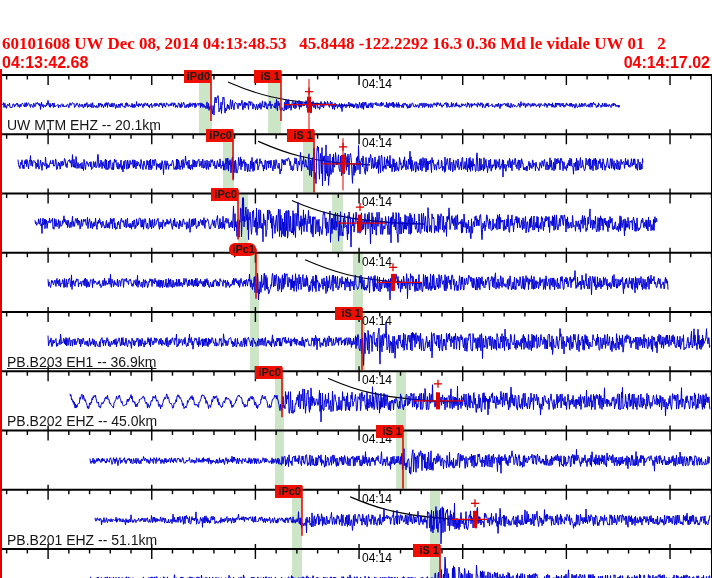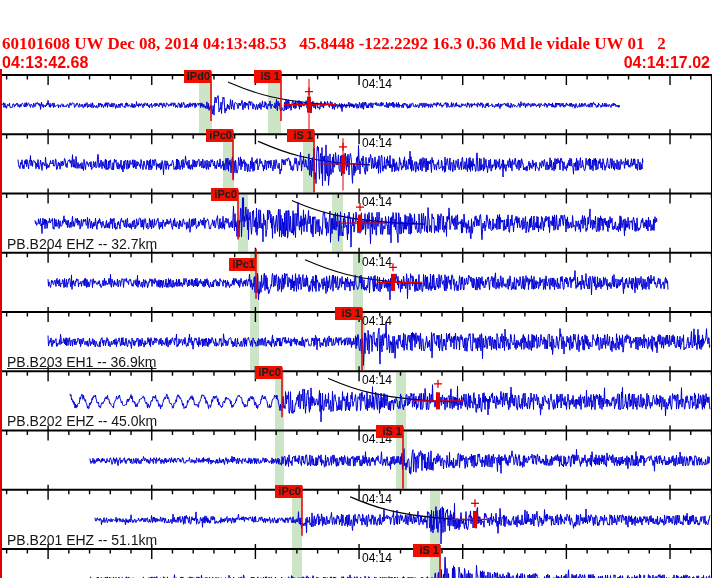--- a/index.html
+++ b/index.html
@@ -481,38 +481,38 @@
       <rect x="473" y="477.8333333333333" width="4" height="17" fill="#e00000"></rect>
       <line x1="471" y1="470.3333333333333" x2="479" y2="470.3333333333333" stroke="#e00000" stroke-width="1.3"></line>
       <line x1="475" y1="466.3333333333333" x2="475" y2="474.3333333333333" stroke="#e00000" stroke-width="1.3"></line>
       <line x1="1" y1="36" x2="1" y2="575.2" stroke="#e00000" stroke-width="2"></line>
       <line x1="711.5" y1="42" x2="711.5" y2="575.2" stroke="#000" stroke-width="1"></line>
     </svg>
     <div class="titlebar">60101608 UW Dec 08, 2014 04:13:48.53   45.8448 -122.2292 16.3 0.36 Md le vidale UW 01   2</div>
   <div class="subtime left">04:13:42.68</div>
   <div class="subtime right">04:14:17.02</div>
 
-  <div class="sta-label" style="top: 202.733px;">PB.B204 EHZ -- 32.7km</div>
+  <div class="sta-label" style="top: 84.2444px;">UW MTM EHZ -- 20.1km</div>
   <div class="sta-label" style="top: 321.222px; text-decoration: underline;">PB.B203 EH1 -- 36.9km</div>
   <div class="sta-label" style="top: 380.467px;">PB.B202 EHZ -- 45.0km</div>
   <div class="sta-label" style="top: 498.956px;">PB.B201 EHZ -- 51.1km</div>
 
   <div class="min-label" style="top: 44px;">04:14</div>
   <div class="min-label" style="top: 103.244px;">04:14</div>
   <div class="min-label" style="top: 162.489px;">04:14</div>
   <div class="min-label" style="top: 221.733px;">04:14</div>
   <div class="min-label" style="top: 280.978px;">04:14</div>
   <div class="min-label" style="top: 340.222px;">04:14</div>
   <div class="min-label" style="top: 399.467px;">04:14</div>
   <div class="min-label" style="top: 458.711px;">04:14</div>
   <div class="min-label" style="top: 517.956px;">04:14</div>
 <div class="pick-flag" style="left: 184px; top: 37px;">iPd0</div>
     <div class="pick-flag" style="left: 254px; top: 37px;">iS 1</div>
     <div class="pick-flag" style="left: 206px; top: 96.2444px;">iPc0</div>
     <div class="pick-flag" style="left: 287px; top: 96.2444px;">iS 1</div>
     <div class="pick-flag" style="left: 211px; top: 155.489px;">iPc0</div>
-    <div class="pick-flag" style="left: 229px; top: 225px;">iPc1</div>
+    <div class="pick-flag" style="left: 229px; top: 210px; border-radius: 6px;">iPc1</div>
     <div class="pick-flag" style="left: 335px; top: 273.978px;">iS 1</div>
     <div class="pick-flag" style="left: 255px; top: 333.222px;">iPc0</div>
     <div class="pick-flag" style="left: 376px; top: 392.467px;">iS 1</div>
     <div class="pick-flag" style="left: 275px; top: 451.711px;">iPc0</div>
     <div class="pick-flag" style="left: 413px; top: 510.956px;">iS 1</div>
   </div>
 
 </body></html>

